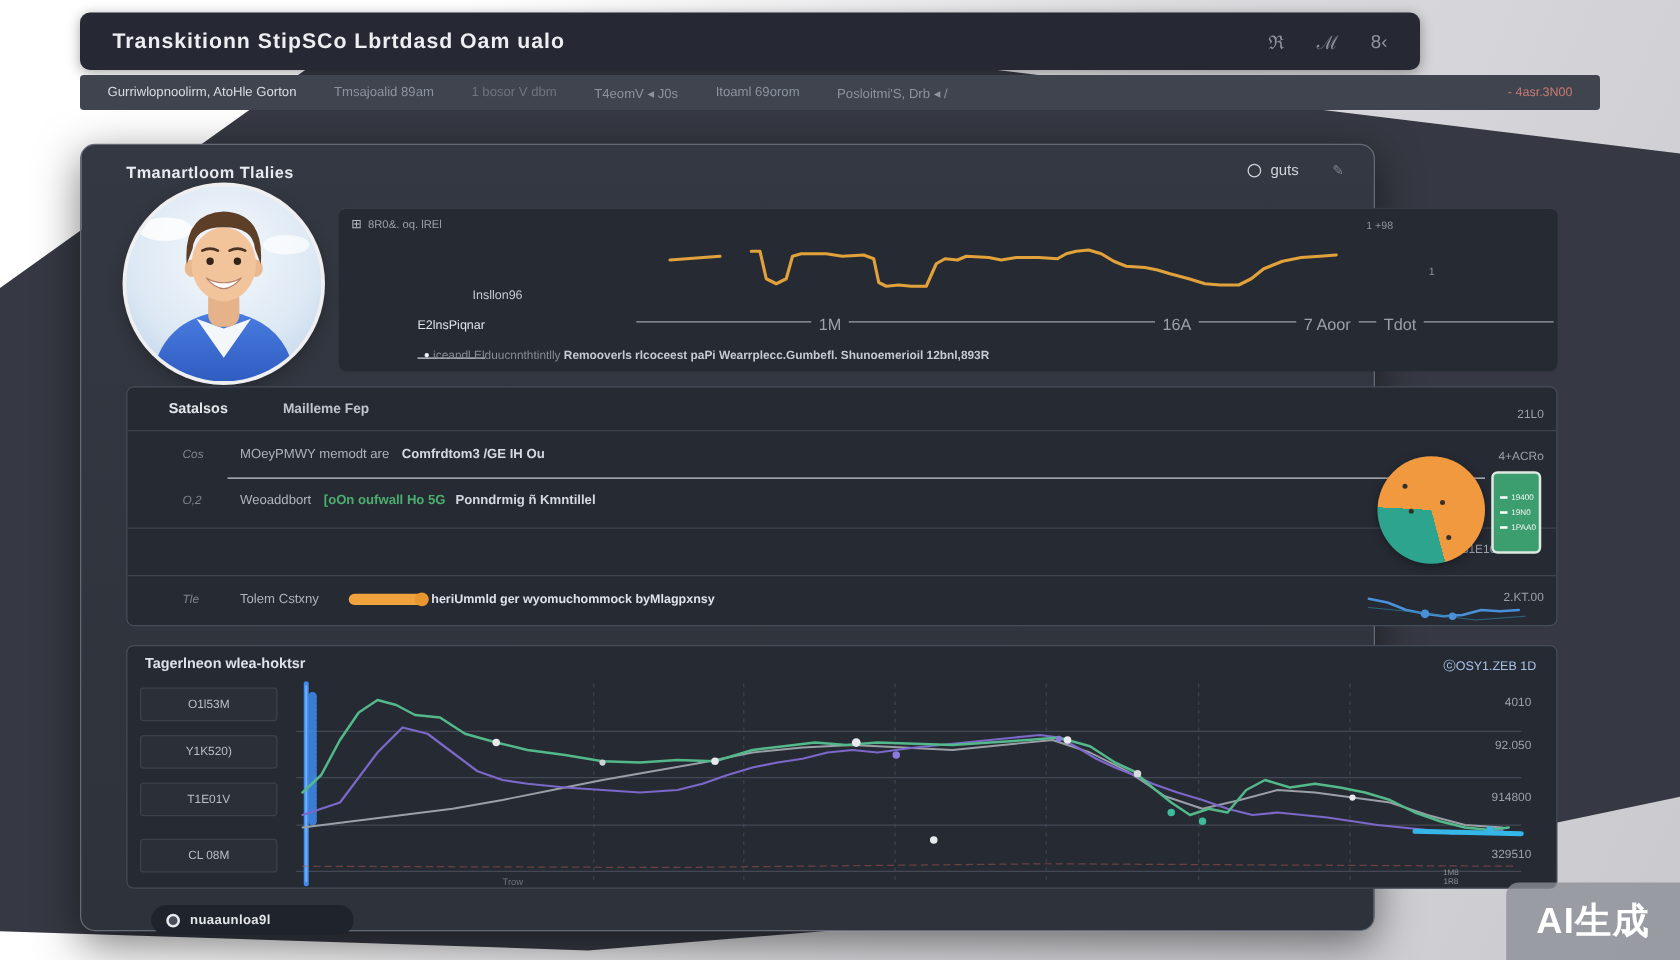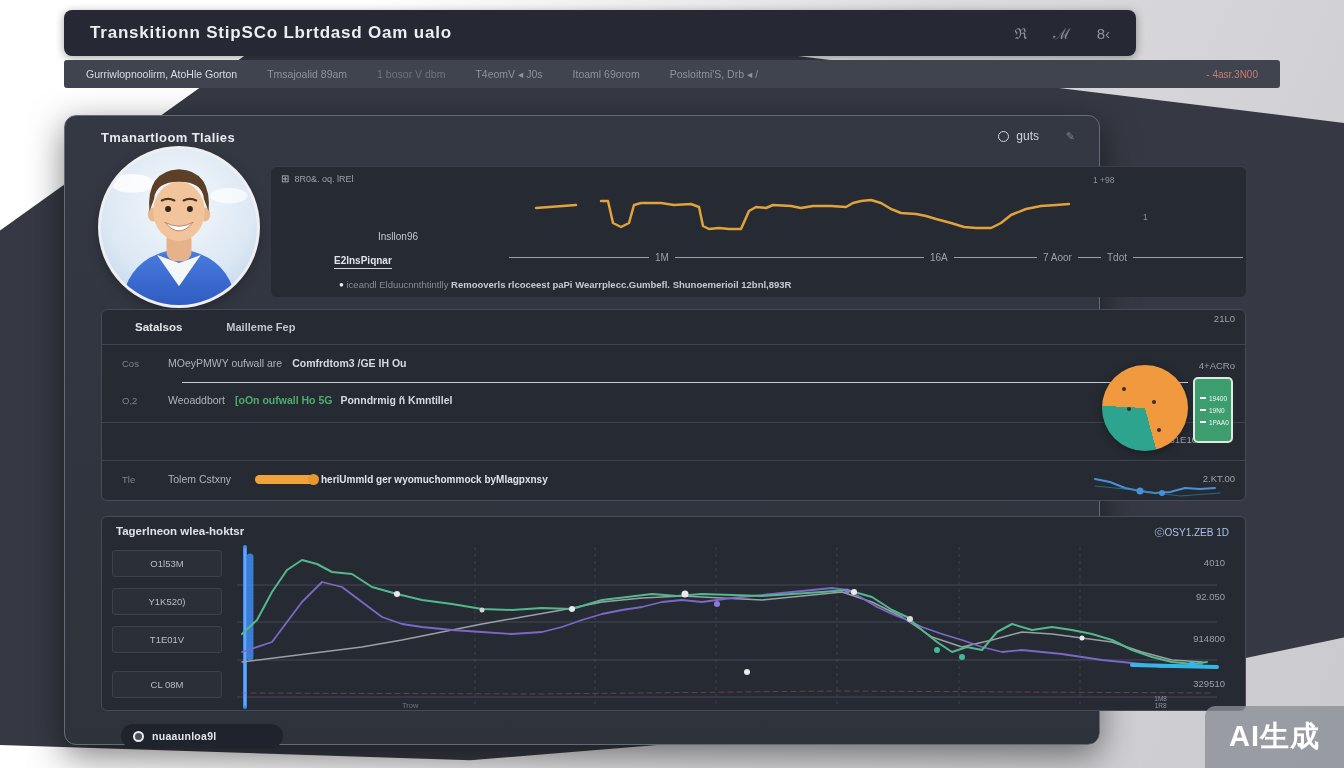--- a/index.html
+++ b/index.html
@@ -56,38 +56,38 @@
     position:absolute; left:206px; top:50px; width:975px; height:131px;
     background:#262a33; border-radius:6px; border-top:1px solid #3a3f4a;
   }
   .tp-legend { position:absolute; left:10px; top:6px; font-size:9px; color:#9ba0aa; display:flex; gap:5px; align-items:center;}
   .tp-legend .bx { font-size:10px; color:#b9bec7; }
   .tp-badge { position:absolute; left:822px; top:8px; font-size:8.5px; color:#8d929c; }
   .tp-badge2 { position:absolute; left:872px; top:45px; font-size:8.5px; color:#8d929c; }
   .tp-chart { position:absolute; left:240px; top:24px; width:560px; height:60px; }
   .tp-label1 { position:absolute; left:73px; top:64px; font-size:10px; color:#c6cad2;padding-left:34px; }
   .tp-axis { position:absolute; left:238px; top:90px; width:734px; border-top:1px solid #9ba0aa; }
-  .tp-tick { position:absolute; top:-6px; font-size:10px; color:#9ba0aa; background:#262a33; padding:0 6px; }
-  .tp-label2 { position:absolute; left:63px; top:88px; font-size:10px; font-weight:700; color:#dfe2e8; border-bottom:1px solid #cfd3da; padding-bottom:2px; }
+  .tp-tick { position:absolute; top:-6px; font-size:13px; color:#9ba0aa; background:#262a33; padding:0 6px; }
+  .tp-label2 { position:absolute; left:63px; top:88px; font-size:10px; font-weight:400; color:#dfe2e8; border-bottom:1px solid #cfd3da; padding-bottom:20px; }
   .tp-caption { position:absolute; left:68px; top:112px; font-size:9.5px; }
   .tp-caption .b { color:#eef0f3; font-size:8px; vertical-align:1px; }
   .tp-caption .dim { color:#878c96; }
   .tp-caption .main { color:#c6cad2; font-weight:600; }
   
   .tablepanel {
     position:absolute; left:36px; top:193px; width:1145px; height:192px;
     background:#262a33; border:1px solid #454b57; border-radius:6px;
   }
   .tbl-head { position:absolute; left:0; top:0; width:100%; height:34px; display:flex; align-items:center; }
   .tbl-head .h1 { margin-left:33px; font-size:11.5px; font-weight:700; color:#e3e6ea; }
   .tbl-head .h2 { margin-left:44px; font-size:11px; font-weight:600; color:#c0c4cc; }
   .divider { position:absolute; left:0; width:100%; border-top:1px solid #3f434d; }
   .divider.bright { border-top:1.5px solid #c9ccd2; width:88%; left:7%; }
   .trow { position:absolute; left:0; width:870px; height:30px; display:flex; align-items:center; cursor:pointer; }
-  .trow .rlabel { width:46px; margin-left:20px; font-size:9.5px; color:#7e838d; }
+  .trow .rlabel { width:46px; margin-left:44px; font-size:9.5px; color:#7e838d;font-style:italic; }
   .trow .t1 { font-size:10.5px; color:#aeb3bc; margin-right:10px; white-space:nowrap; }
   .trow .t2 { font-size:10.5px; font-weight:700; color:#d6dae0; white-space:nowrap; }
   .trow .tg { font-size:10.5px; font-weight:600; color:#4cae6e; margin-right:8px; white-space:nowrap; }
   .pill { width:62px; height:9px; border-radius:5px; background:#f0a23c; margin:0 4px 0 14px; position:relative; flex:none; }
   .pill:after { content:""; position:absolute; right:-2px; top:-1px; width:11px; height:11px; border-radius:50%; background:#e8962e; }
   .pill-label { font-size:10px; font-weight:700; color:#dfe2e8; white-space:nowrap; }
   .rv { position:absolute; right:10px; font-size:9.5px; color:#9ba0aa; text-align:right; }
   .pie { position:absolute; left:1000px; top:55px; width:86px; height:86px; border-radius:50%; box-shadow:0 2px 8px rgba(0,0,0,.35); }
   .pie i { position:absolute; width:4px; height:4px; border-radius:50%; background:#33302a; }
   .gbox {
@@ -222,37 +222,37 @@
       <span class="h1">Satalsos</span>
       <span class="h2">Mailleme Fep</span>
     </div>
     <div class="divider" style="top:34px"></div>
     <div class="divider bright" style="top:72px"></div>
     <div class="divider" style="top:112px"></div>
     <div class="divider" style="top:150px"></div>
 
     <div class="trow" style="top:38px">
       <span class="rlabel">Cos</span>
-      <span class="t1">MOeyPMWY oufwall are</span>
+      <span class="t1">MOeyPMWY memodt are</span>
       <span class="t2">Comfrdtom3 /GE IH Ou</span>
     </div>
     <div class="trow" style="top:75px">
       <span class="rlabel">O,2</span>
       <span class="t1">Weoaddbort</span>
       <span class="tg">[oOn oufwall Ho 5G</span>
       <span class="t2">Ponndrmig ñ Kmntillel</span>
     </div>
     <div class="trow" style="top:154px">
       <span class="rlabel">Tle</span>
       <span class="t1">Tolem Cstxny</span>
       <span class="pill"></span>
       <span class="pill-label">heriUmmld ger wyomuchommock byMlagpxnsy</span>
     </div>
 
-    <span class="rv" style="top:3px">21L0</span>
+    <span class="rv" style="top:16px">21L0</span>
     <span class="rv" style="top:50px">4+ACRo</span>
     <span class="rv" style="top:124px; right:48px">31E10</span>
     <span class="rv" style="top:163px">2.KT.00</span>
 
     <div class="pie" style="background: conic-gradient(from 165deg, rgb(45, 165, 142) 0deg, rgb(45, 165, 142) 108deg, rgb(240, 153, 63) 108deg, rgb(240, 153, 63) 360deg);">
       <i style="left:20px; top:22px"></i>
       <i style="left:25px; top:42px"></i>
       <i style="left:50px; top:35px"></i>
       <i style="left:55px; top:63px"></i>
     </div>

